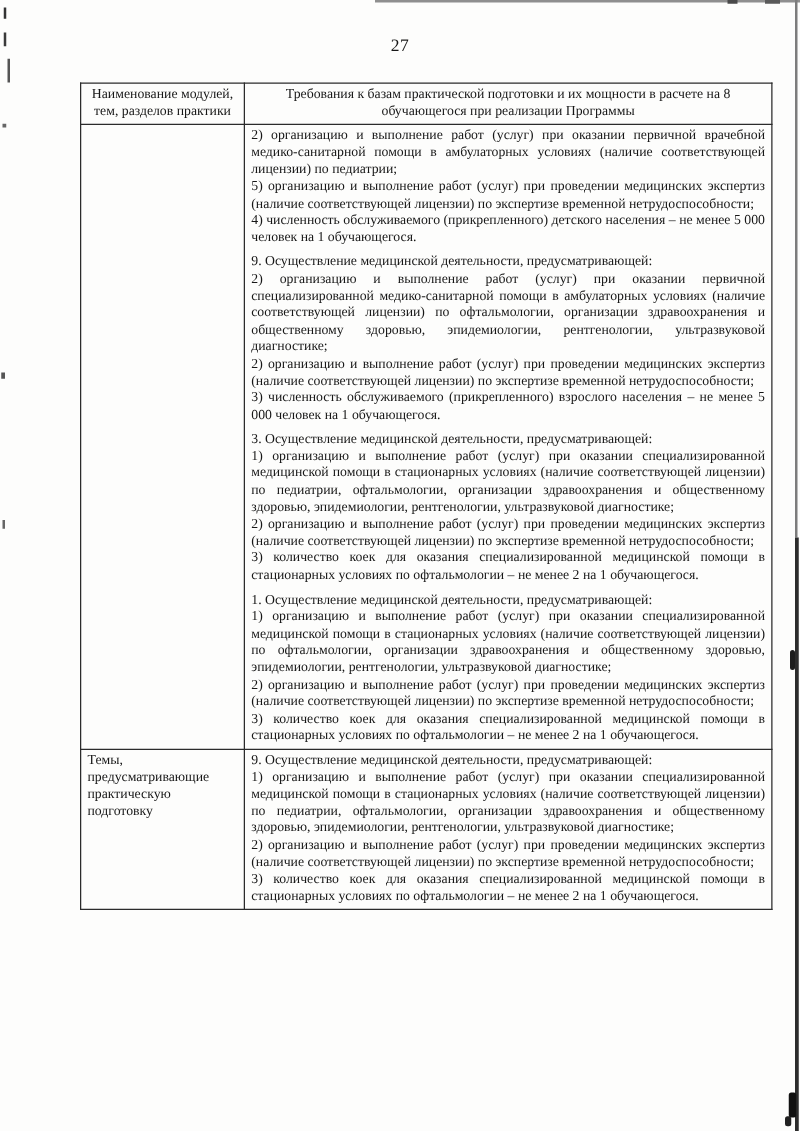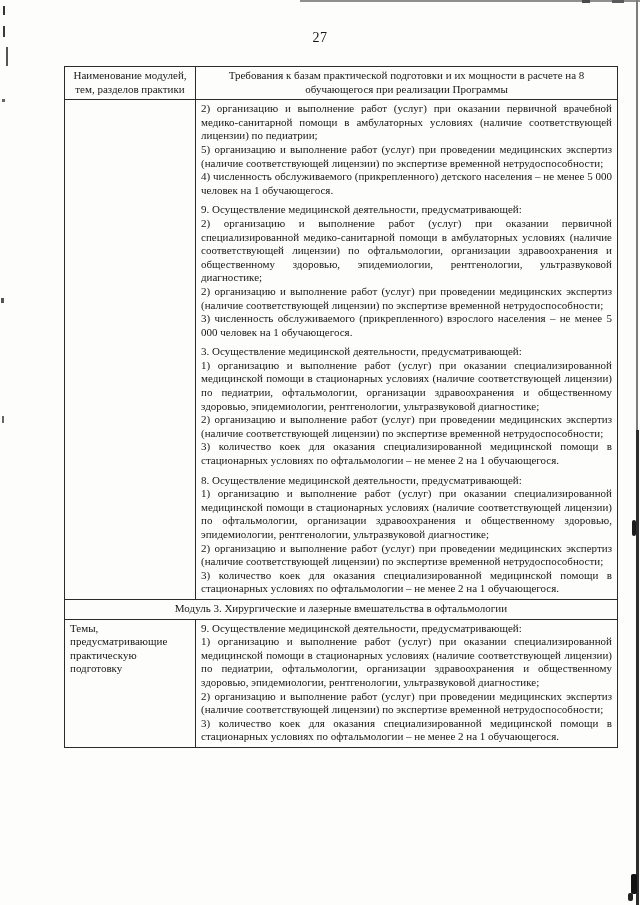--- a/index.html
+++ b/index.html
@@ -70,29 +70,26 @@
         <p>2) организацию и выполнение работ (услуг) при проведении медицинских экспертиз (наличие соответствующей лицензии) по экспертизе временной нетрудоспособности;</p>
         <p>3) численность обслуживаемого (прикрепленного) взрослого населения – не менее 5 000 человек на 1 обучающегося.</p>
       </div>
       <div class="block">
         <p>3. Осуществление медицинской деятельности, предусматривающей:</p>
         <p>1) организацию и выполнение работ (услуг) при оказании специализированной медицинской помощи в стационарных условиях (наличие соответствующей лицензии) по педиатрии, офтальмологии, организации здравоохранения и общественному здоровью, эпидемиологии, рентгенологии, ультразвуковой диагностике;</p>
         <p>2) организацию и выполнение работ (услуг) при проведении медицинских экспертиз (наличие соответствующей лицензии) по экспертизе временной нетрудоспособности;</p>
         <p>3) количество коек для оказания специализированной медицинской помощи в стационарных условиях по офтальмологии – не менее 2 на 1 обучающегося.</p>
       </div>
       <div class="block">
-        <p>8. Осуществление медицинской деятельности, предусматривающей:</p>
+        <p>1. Осуществление медицинской деятельности, предусматривающей:</p>
         <p>1) организацию и выполнение работ (услуг) при оказании специализированной медицинской помощи в стационарных условиях (наличие соответствующей лицензии) по офтальмологии, организации здравоохранения и общественному здоровью, эпидемиологии, рентгенологии, ультразвуковой диагностике;</p>
         <p>2) организацию и выполнение работ (услуг) при проведении медицинских экспертиз (наличие соответствующей лицензии) по экспертизе временной нетрудоспособности;</p>
         <p>3) количество коек для оказания специализированной медицинской помощи в стационарных условиях по офтальмологии – не менее 2 на 1 обучающегося.</p>
       </div>
     </td>
-  </tr>
-  <tr>
-    <td colspan="2" class="module-cell">Модуль 3. Хирургические и лазерные вмешательства в офтальмологии</td>
   </tr>
   <tr>
     <td class="c1 left-label">Темы, предусматривающие практическую подготовку</td>
     <td class="c2">
       <div class="block">
         <p>9. Осуществление медицинской деятельности, предусматривающей:</p>
         <p>1) организацию и выполнение работ (услуг) при оказании специализированной медицинской помощи в стационарных условиях (наличие соответствующей лицензии) по педиатрии, офтальмологии, организации здравоохранения и общественному здоровью, эпидемиологии, рентгенологии, ультразвуковой диагностике;</p>
         <p>2) организацию и выполнение работ (услуг) при проведении медицинских экспертиз (наличие соответствующей лицензии) по экспертизе временной нетрудоспособности;</p>
         <p>3) количество коек для оказания специализированной медицинской помощи в стационарных условиях по офтальмологии – не менее 2 на 1 обучающегося.</p>
       </div>

